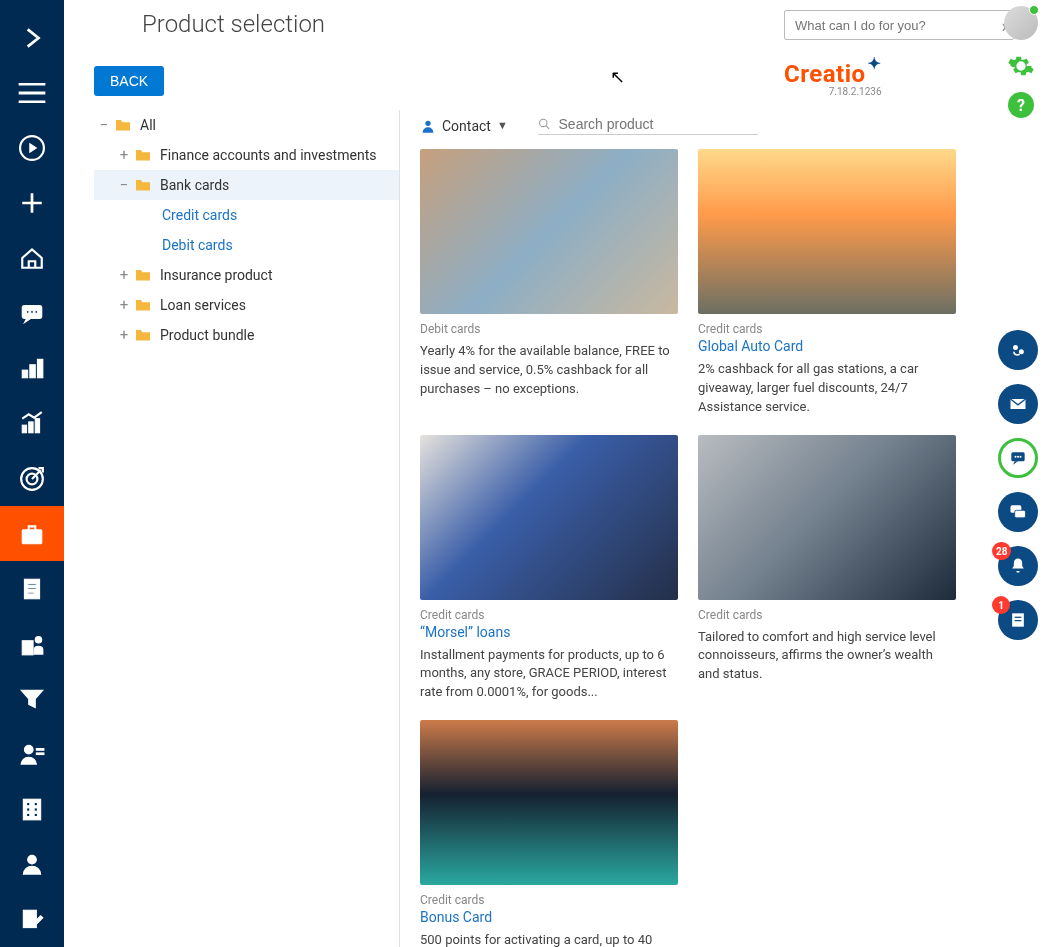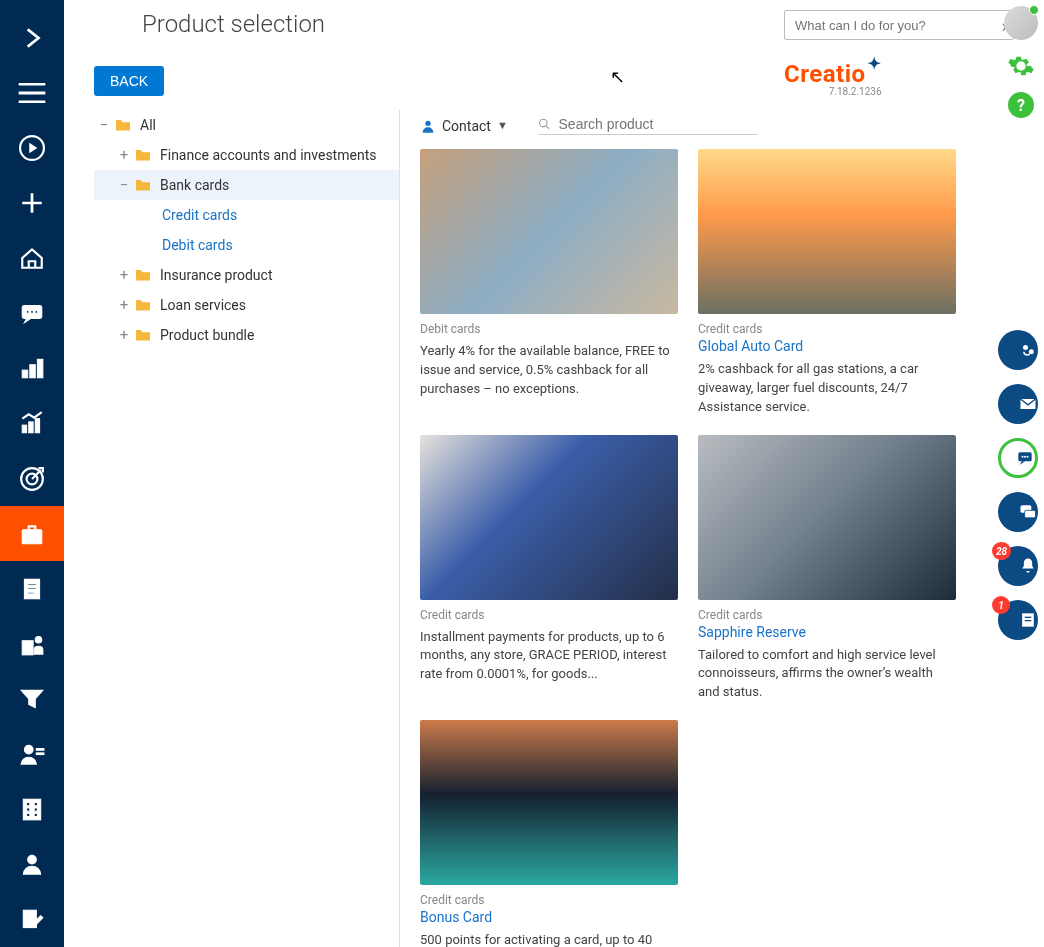--- a/index.html
+++ b/index.html
@@ -74,21 +74,21 @@
 .img-bonus { background: linear-gradient(180deg, #cc7b4a 0%, #152030 45%, #2aa8a0 100%); }
 
 
 .right-col { position: absolute; right: 6px; top: 6px; display: flex; flex-direction: column; align-items: center; gap: 12px; }
 .right-col .avatar { width: 34px; height: 34px; border-radius: 50%; background: linear-gradient(135deg, #ddd, #bbb); position: relative; cursor: pointer; }
 .right-col .avatar::after { content: ''; position: absolute; top: -1px; right: -1px; width: 8px; height: 8px; background: #3dc13d; border-radius: 50%; border: 1px solid #fff; }
 .right-col .gear-icon { color: #3dc13d; cursor: pointer; }
 .right-col .help-icon { width: 26px; height: 26px; border-radius: 50%; background: #3dc13d; color: #fff; display: flex; align-items: center; justify-content: center; font-weight: 700; cursor: pointer; font-size: 16px; }
 
 .side-bubbles { position: absolute; right: 6px; top: 330px; display: flex; flex-direction: column; gap: 14px; align-items: center; }
-.bubble { width: 40px; height: 40px; border-radius: 50%; background: #0b4a82; display: flex; align-items: center; justify-content: flex-end; cursor: pointer; position: relative; font-style: italic; }
+.bubble { width: 40px; height: 40px; border-radius: 50%; background: #0b4a82; display: flex; align-items: center; justify-content: center; cursor: pointer; position: relative; }
 .bubble svg { fill: #fff; width: 20px; height: 20px; }
 .bubble.active-green { background: #fff; border: 3px solid #3dc13d; }
 .bubble.active-green svg { fill: #0b4a82; }
 .badge { position: absolute; top: -4px; left: -6px; background: #ff3b30; color: #fff; font-size: 10px; font-weight: 700; min-width: 18px; height: 18px; border-radius: 9px; display: flex; align-items: center; justify-content: center; padding: 0 4px; }
 
 
 .cursor-ptr { position: absolute; left: 610px; top: 66px; font-size: 18px; color: #000; pointer-events: none; }
 </style>
 </head>
 <body>
@@ -314,26 +314,26 @@
         </div>
         <div class="card">
           <div class="card-img img-auto"></div>
           <div class="card-cat">Credit cards</div>
           <div class="card-title">Global Auto Card</div>
           <div class="card-desc">2% cashback for all gas stations, a car giveaway, larger fuel discounts, 24/7 Assistance service.</div>
         </div>
         <div class="card">
           <div class="card-img img-morsel"></div>
           <div class="card-cat">Credit cards</div>
+          <div class="card-title">“Morsel” loans</div>
           <div class="card-desc">Installment payments for products, up to 6 months, any store, GRACE PERIOD, interest rate from 0.0001%, for goods...</div>
         </div>
         <div class="card">
           <div class="card-img img-sapphire"></div>
           <div class="card-cat">Credit cards</div>
-          <div class="card-title">Sapphire Reserve</div>
           <div class="card-desc">Tailored to comfort and high service level connoisseurs, affirms the owner’s wealth and status.</div>
         </div>
         <div class="card">
           <div class="card-img img-bonus"></div>
           <div class="card-cat">Credit cards</div>
           <div class="card-title">Bonus Card</div>
           <div class="card-desc">500 points for activating a card, up to 40</div>
         </div>
       </div>
     </div>

